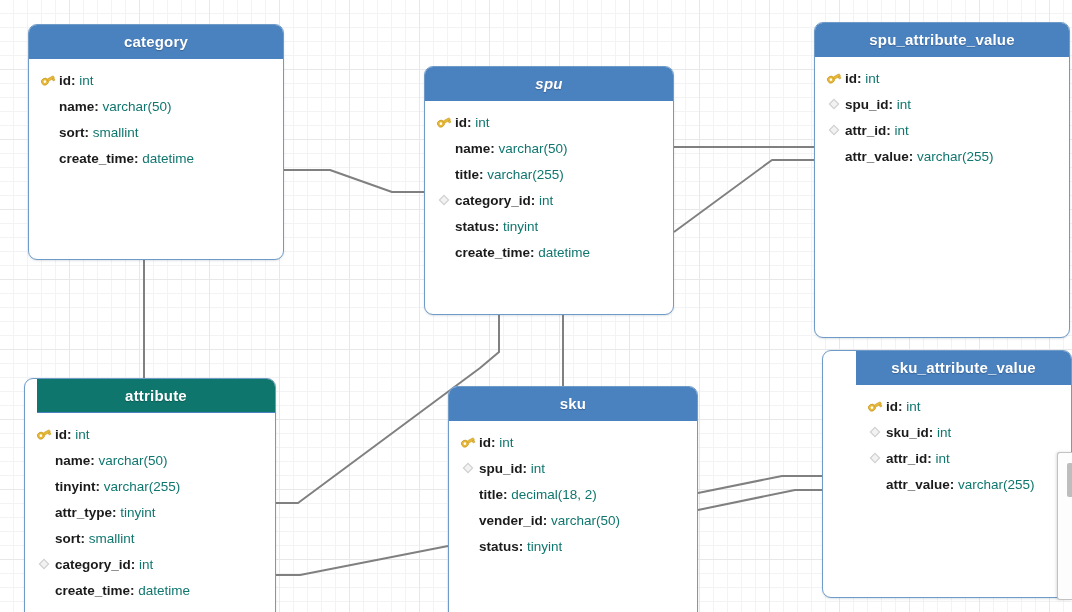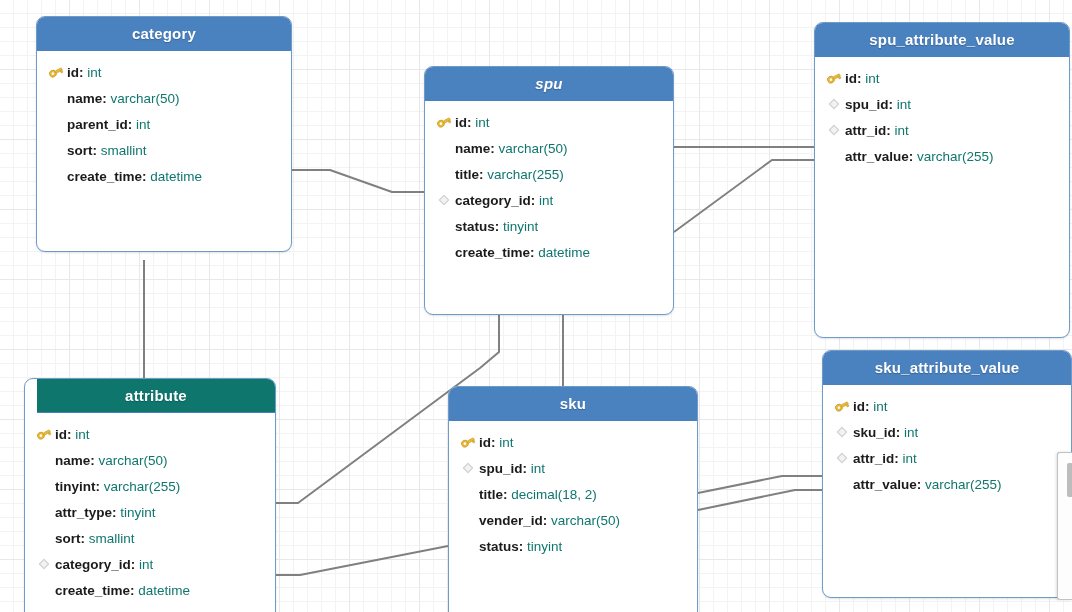--- a/index.html
+++ b/index.html
@@ -116,43 +116,39 @@
       <polyline points="144,260 144,378" fill="none" stroke="#808080" stroke-width="2" stroke-linejoin="round" stroke-linecap="butt"></polyline>
       <polyline points="674,147 814,147" fill="none" stroke="#808080" stroke-width="2" stroke-linejoin="round" stroke-linecap="butt"></polyline>
       <polyline points="674,232 772,160 814,160" fill="none" stroke="#808080" stroke-width="2" stroke-linejoin="round" stroke-linecap="butt"></polyline>
       <polyline points="563,315 563,386" fill="none" stroke="#808080" stroke-width="2" stroke-linejoin="round" stroke-linecap="butt"></polyline>
       <polyline points="276,503 298,503 480,368 499,352 499,315" fill="none" stroke="#808080" stroke-width="2" stroke-linejoin="round" stroke-linecap="butt"></polyline>
       <polyline points="276,575 300,575 448,546" fill="none" stroke="#808080" stroke-width="2" stroke-linejoin="round" stroke-linecap="butt"></polyline>
       <polyline points="698,493 782,476 822,476" fill="none" stroke="#808080" stroke-width="2" stroke-linejoin="round" stroke-linecap="butt"></polyline>
       <polyline points="698,510 795,490 822,490" fill="none" stroke="#808080" stroke-width="2" stroke-linejoin="round" stroke-linecap="butt"></polyline>
     </svg>
   <div id="entity-layer">
-      <div class="entity" style="left: 28px; top: 16px; width: 256px; height: 236px; margin-left: 8px;">
+      <div class="entity" style="left: 28px; top: 24px; width: 256px; height: 236px;">
         <div class="entity-header" style="background: rgb(74, 129, 191);">category</div>
         <div class="entity-body">
           <div class="field">
             <span class="field-icon">
               <svg viewBox="0 0 20 20" width="16" height="16">
                 <g transform="rotate(-28 10 10)">
                   <circle cx="5.6" cy="10" r="4.3" fill="#e8b93a" stroke="#c79a22" stroke-width="0.9"></circle>
                   <rect x="9.2" y="8.4" width="9.2" height="3.2" rx="1" fill="#e8b93a" stroke="#c79a22" stroke-width="0.7"></rect>
                   <rect x="15.2" y="11.2" width="2.4" height="3" fill="#e8b93a" stroke="#c79a22" stroke-width="0.7"></rect>
                   <circle cx="5.6" cy="10" r="1.6" fill="#ffffff"></circle>
                 </g>
               </svg>
             </span>
             <span class="field-text"><span class="fname">id</span><span class="fname">:</span> <span class="ftype">int</span></span>
           </div>
           <div class="field">
             <span class="field-icon"></span>
             <span class="field-text"><span class="fname">name</span><span class="fname">:</span> <span class="ftype">varchar(50)</span></span>
-          </div>
-          <div class="field">
-            <span class="field-icon"></span>
-            <span class="field-text"><span class="fname">parent_id</span><span class="fname">:</span> <span class="ftype">int</span></span>
           </div>
           <div class="field">
             <span class="field-icon"></span>
             <span class="field-text"><span class="fname">sort</span><span class="fname">:</span> <span class="ftype">smallint</span></span>
           </div>
           <div class="field">
             <span class="field-icon"></span>
             <span class="field-text"><span class="fname">create_time</span><span class="fname">:</span> <span class="ftype">datetime</span></span>
           </div>
         </div>
@@ -314,21 +310,21 @@
           <div class="field">
             <span class="field-icon"></span>
             <span class="field-text"><span class="fname">vender_id</span><span class="fname">:</span> <span class="ftype">varchar(50)</span></span>
           </div>
           <div class="field">
             <span class="field-icon"></span>
             <span class="field-text"><span class="fname">status</span><span class="fname">:</span> <span class="ftype">tinyint</span></span>
           </div>
         </div>
       </div>
-      <div class="entity" style="left: 822px; top: 350px; width: 250px; height: 248px;">
+      <div class="entity" style="left: 822px; top: 350px; width: 250px; height: 248px; padding-left: 33px;">
         <div class="entity-header" style="background: rgb(74, 129, 191);">sku_attribute_value</div>
         <div class="entity-body">
           <div class="field">
             <span class="field-icon">
               <svg viewBox="0 0 20 20" width="16" height="16">
                 <g transform="rotate(-28 10 10)">
                   <circle cx="5.6" cy="10" r="4.3" fill="#e8b93a" stroke="#c79a22" stroke-width="0.9"></circle>
                   <rect x="9.2" y="8.4" width="9.2" height="3.2" rx="1" fill="#e8b93a" stroke="#c79a22" stroke-width="0.7"></rect>
                   <rect x="15.2" y="11.2" width="2.4" height="3" fill="#e8b93a" stroke="#c79a22" stroke-width="0.7"></rect>
                   <circle cx="5.6" cy="10" r="1.6" fill="#ffffff"></circle>

